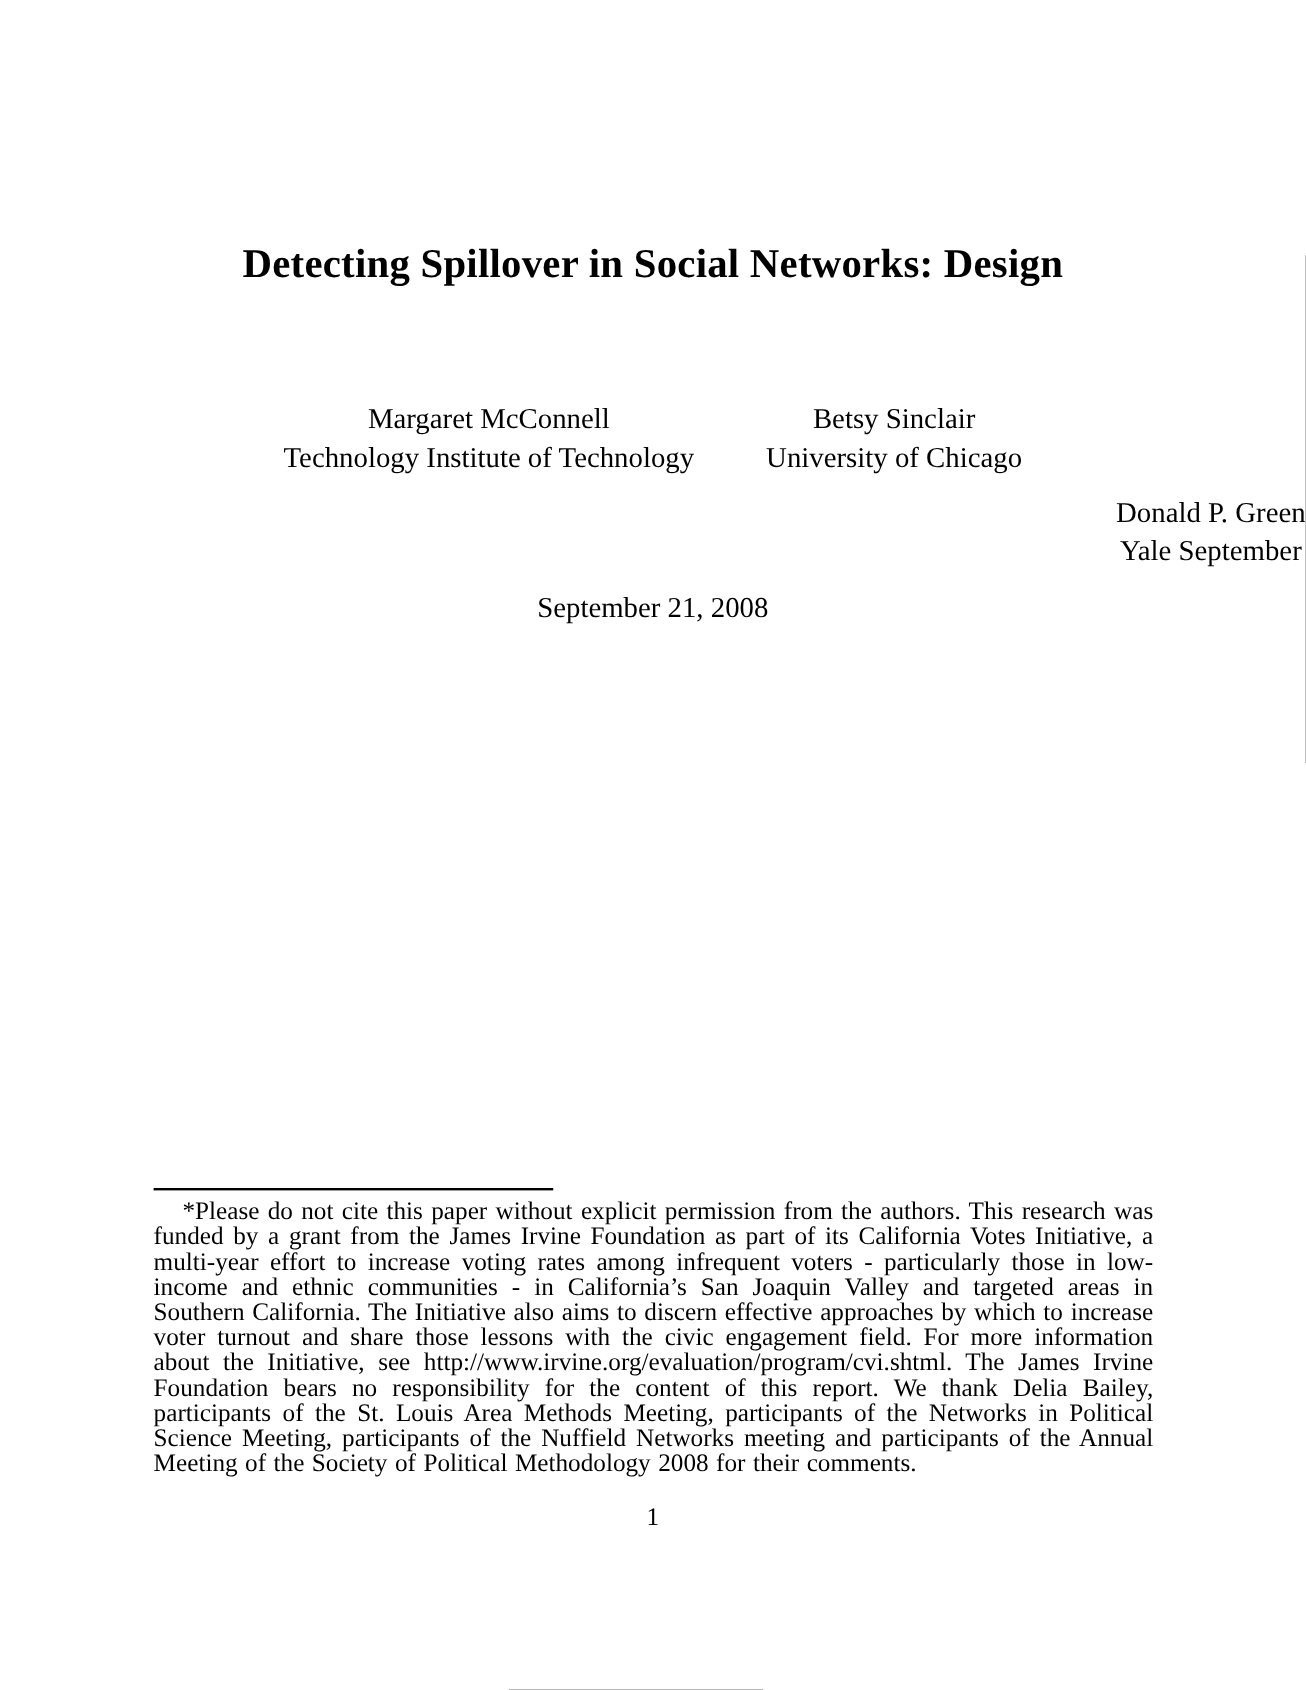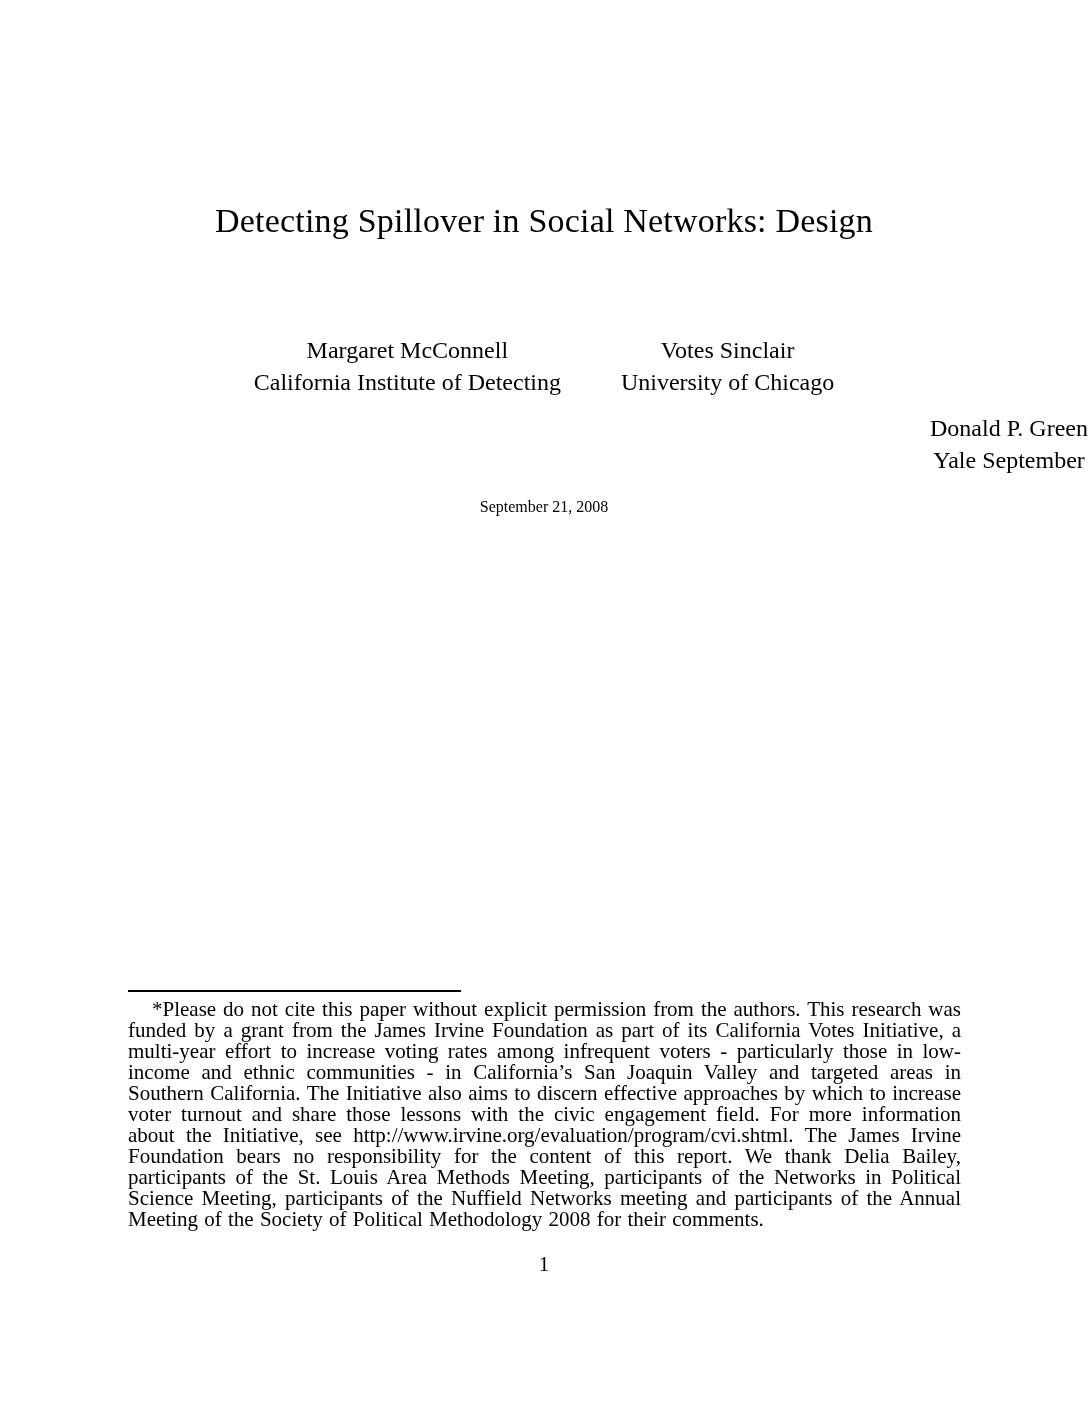--- a/index.html
+++ b/index.html
@@ -15,21 +15,21 @@
     overflow: hidden;
   }
   .title-block {
     position: absolute;
     top: 198px;
     left: 0;
     width: 100%;
     text-align: center;
     font-size: 34px;
     line-height: 46px;
-    font-weight: normal;
+    font-weight: bold;
     letter-spacing: 0.2px;
   }
   .authors-row-1 {
     position: absolute;
     top: 334px;
     left: 0;
     width: 100%;
     display: flex;
     justify-content: center;
     gap: 60px;
@@ -46,21 +46,21 @@
     width: 100%;
     display: flex;
     justify-content: flex-end;
   }
   .date-line {
     position: absolute;
     top: 492px;
     left: 0;
     width: 100%;
     text-align: center;
-    font-size: 16px;
+    font-size: 24px;
     line-height: 30px;
   }
   .footnote-block {
     position: absolute;
     top: 990px;
     left: 128px;
     width: 833px;
   }
   .footnote-rule {
     width: 333px;
@@ -88,24 +88,24 @@
 
 <div class="page">
 
   <h1 class="title-block">
     <div>Detecting Spillover in Social Networks: Design</div>
   </h1>
 
   <div class="authors-row-1">
     <div class="author-block">
       <div>Margaret McConnell</div>
-      <div>California Institute of Detecting</div>
+      <div>Technology Institute of Technology</div>
     </div>
     <div class="author-block">
-      <div>Votes Sinclair</div>
+      <div>Betsy Sinclair</div>
       <div>University of Chicago</div>
     </div>
   </div>
 
   <div class="authors-row-2">
     <div class="author-block">
       <div>Donald P. Green</div>
       <div>Yale September</div>
     </div>
   </div>

